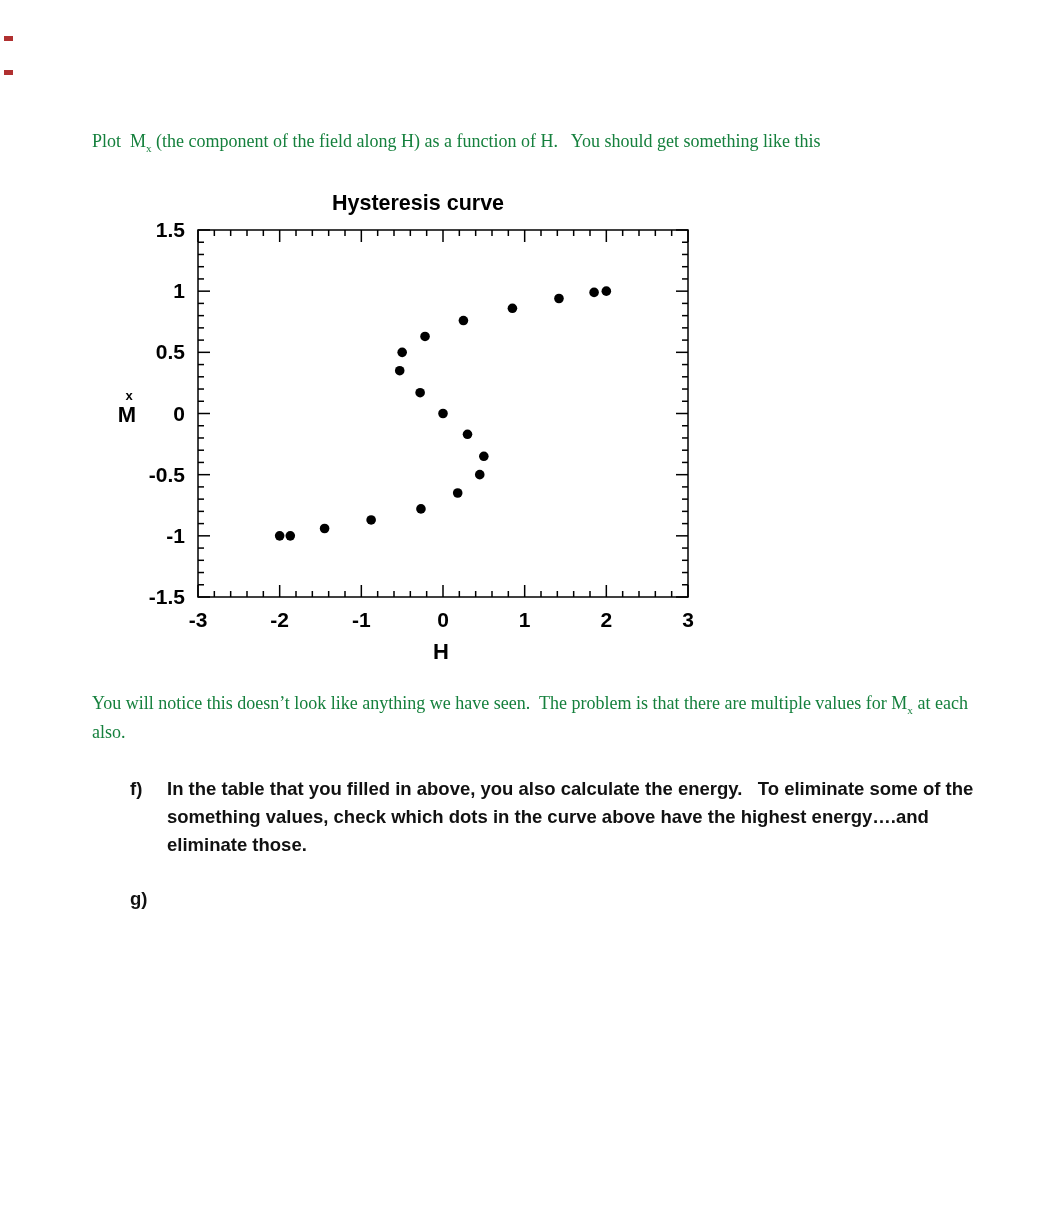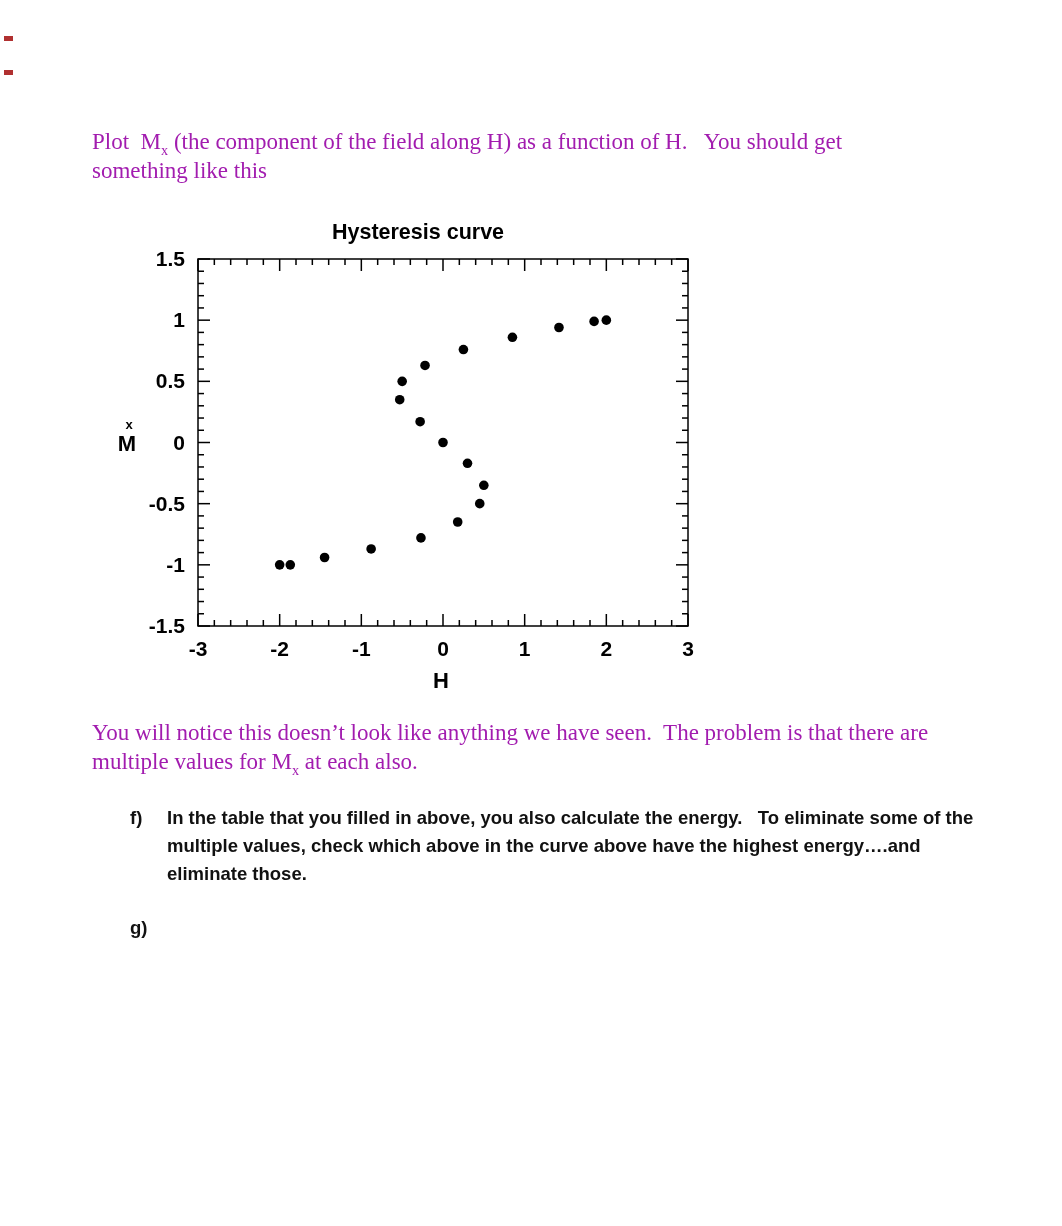--- a/index.html
+++ b/index.html
@@ -7,25 +7,25 @@
     width: 1062px;
     height: 1226px;
     background: #ffffff;
     color: #000000;
     font-family: "Liberation Serif", serif;
     position: relative;
     overflow: hidden;
   }
   .page { padding-top: 127px; }
   .para {
-    font-size: 23px;
+    font-size: 18px;
     line-height: 29px;
     margin: 0 0 0 92px;
     white-space: pre-wrap;
-    color: #a21caf;
+    color: #15803d;
   }
   .para sub { font-size: 0.62em; line-height: 0; }
   .para1 { max-width: 842px; }
   .para2 { max-width: 880px; margin-top: 12px; }
   .chart-wrap { margin-top: 26px; }
   .chart-wrap svg { display: block; }
   .tick-label  { font-family: "Liberation Sans", sans-serif; font-weight: bold; font-size: 21px;  fill: #000; }
   .chart-title { font-family: "Liberation Sans", sans-serif; font-weight: bold; font-size: 21.5px; fill: #000; }
   .axis-label  { font-family: "Liberation Sans", sans-serif; font-weight: bold; font-size: 22px;  fill: #000; }
   .axis-sub    { font-family: "Liberation Sans", sans-serif; font-weight: bold; font-size: 13px;  fill: #000; }
@@ -224,20 +224,20 @@
         <circle cx="558.9666666666667" cy="116.50666666666667" r="4.8" fill="#000000"></circle>
         <circle cx="594.0833333333333" cy="110.39000000000001" r="4.8" fill="#000000"></circle>
         <circle cx="606.3333333333334" cy="109.16666666666666" r="4.8" fill="#000000"></circle>
       </svg>
   </div>
 
   <p class="para para2"><span>You will notice this doesn’t look like anything we have seen.  The problem is that there are multiple values for M</span><sub>x</sub><span> at each also.</span></p>
 
   <div class="item">
     <span class="item-label">f)</span>
-    <span class="item-text">In the table that you filled in above, you also calculate the energy.   To eliminate some of the multiple values, check which above in the curve above have the highest energy….and eliminate those.</span>
+    <span class="item-text">In the table that you filled in above, you also calculate the energy.   To eliminate some of the something values, check which dots in the curve above have the highest energy….and eliminate those.</span>
   </div>
 
   <div class="item">
     <span class="item-label">g)</span>
   </div>
 
 </div>
 
 </body></html>

